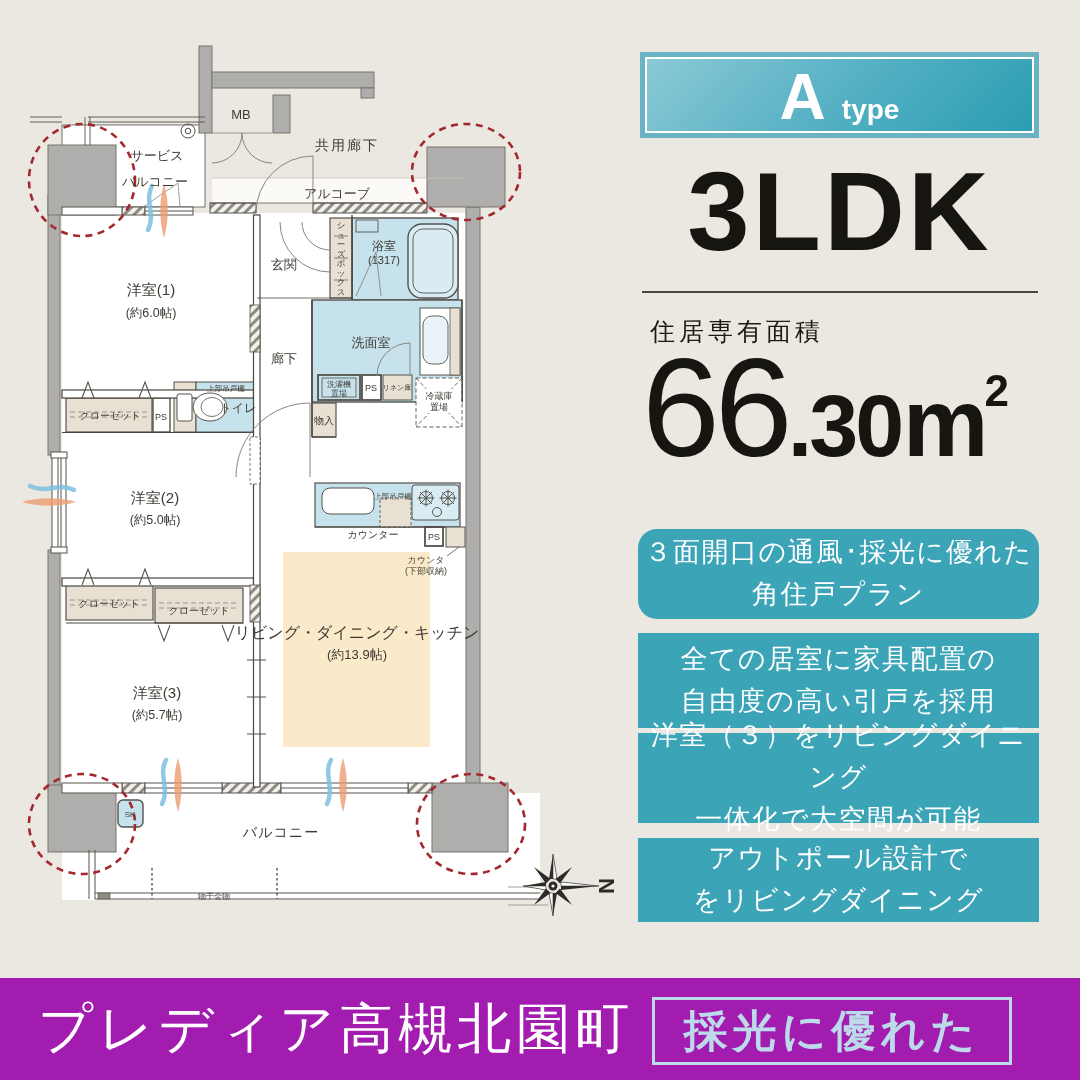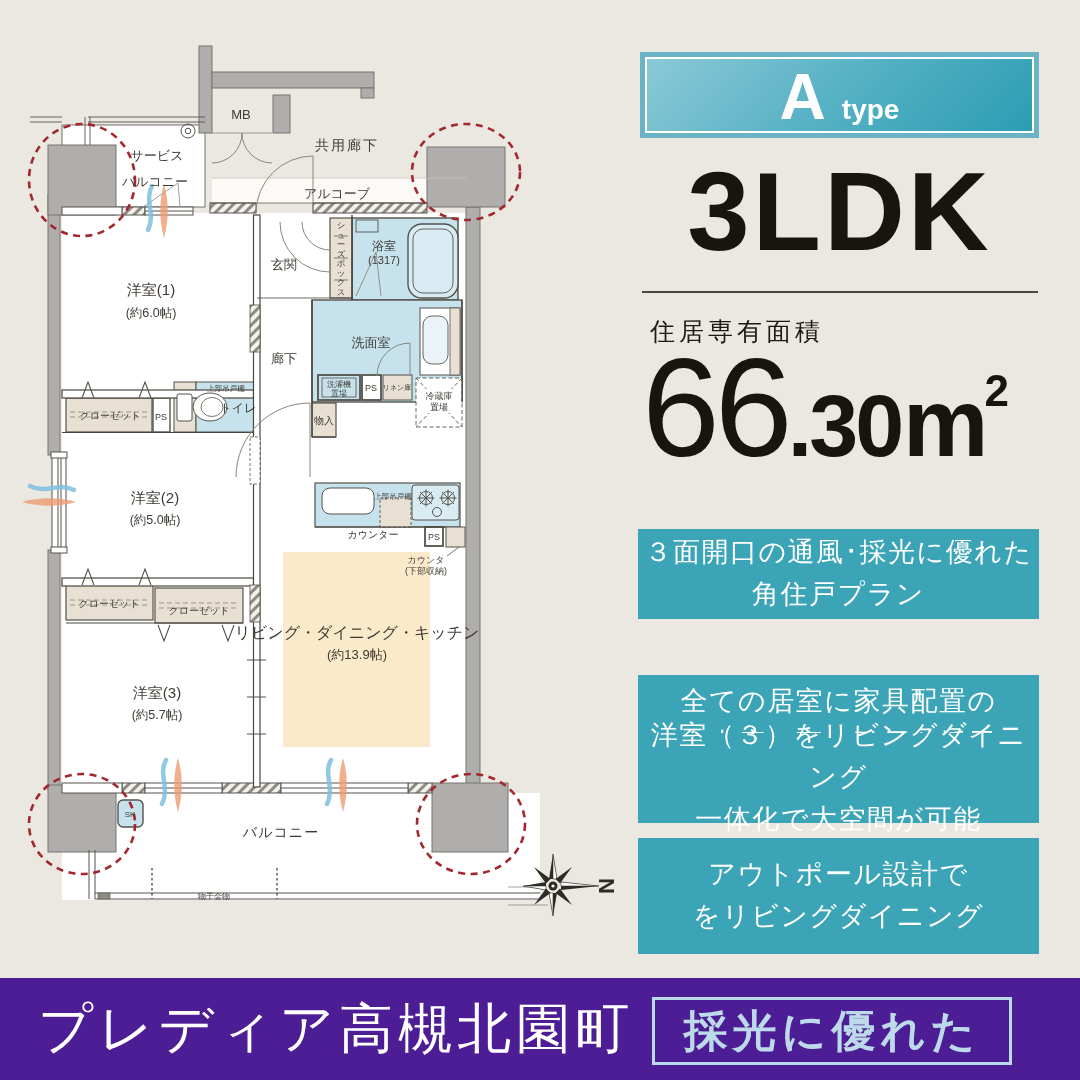--- a/index.html
+++ b/index.html
@@ -28,25 +28,25 @@
   .area-value{position:absolute;left:642px;top:338px;width:400px;display:flex;
               align-items:baseline;color:#17150F;white-space:nowrap;}
   .area-value .whole{font-size:140px;font-weight:400;letter-spacing:-5px;line-height:1;}
   .area-value .frac{font-size:88px;font-weight:700;letter-spacing:-3px;}
   .area-value .unit{font-size:96px;font-weight:700;margin-left:2px;}
   .area-value .sup{font-size:44px;font-weight:700;position:relative;top:-50px;left:-4px;}
 
   .feature{position:absolute;left:638px;width:401px;background:#3BA4B6;color:#ffffff;
            display:flex;flex-direction:column;align-items:center;justify-content:center;
            text-align:center;font-size:27px;letter-spacing:1.5px;line-height:1.55;}
-  .f1{top:529px;height:90px;} .f2{top:633px;height:95px;margin-top:42px;}
-  .f3{top:733px;height:90px;} .f4{top:838px;height:116px;}
+  .f1{top:529px;height:90px;border-radius:19px;} .f2{top:633px;height:95px;}
+  .f3{top:733px;height:90px;} .f4{top:838px;height:84px;}
 
   
-  .footer{position:absolute;left:0;top:978px;width:1080px;height:102px;background:#4c1d95;}
+  .footer{position:absolute;left:0;top:978px;width:1080px;height:102px;background:#a21caf;}
   .footer-title{position:absolute;left:38px;top:0;height:102px;display:flex;align-items:center;
                 color:#ffffff;font-size:54px;letter-spacing:5px;font-weight:400;}
   .footer-badge{position:absolute;left:652px;top:19px;width:354px;height:62px;
                 border:3px solid #BCDAE9;color:#BCDAE9;font-size:44px;font-weight:700;
                 letter-spacing:5px;display:flex;align-items:center;justify-content:center;}
 </style>
 </head>
 <body>
 
 <div class="poster">

